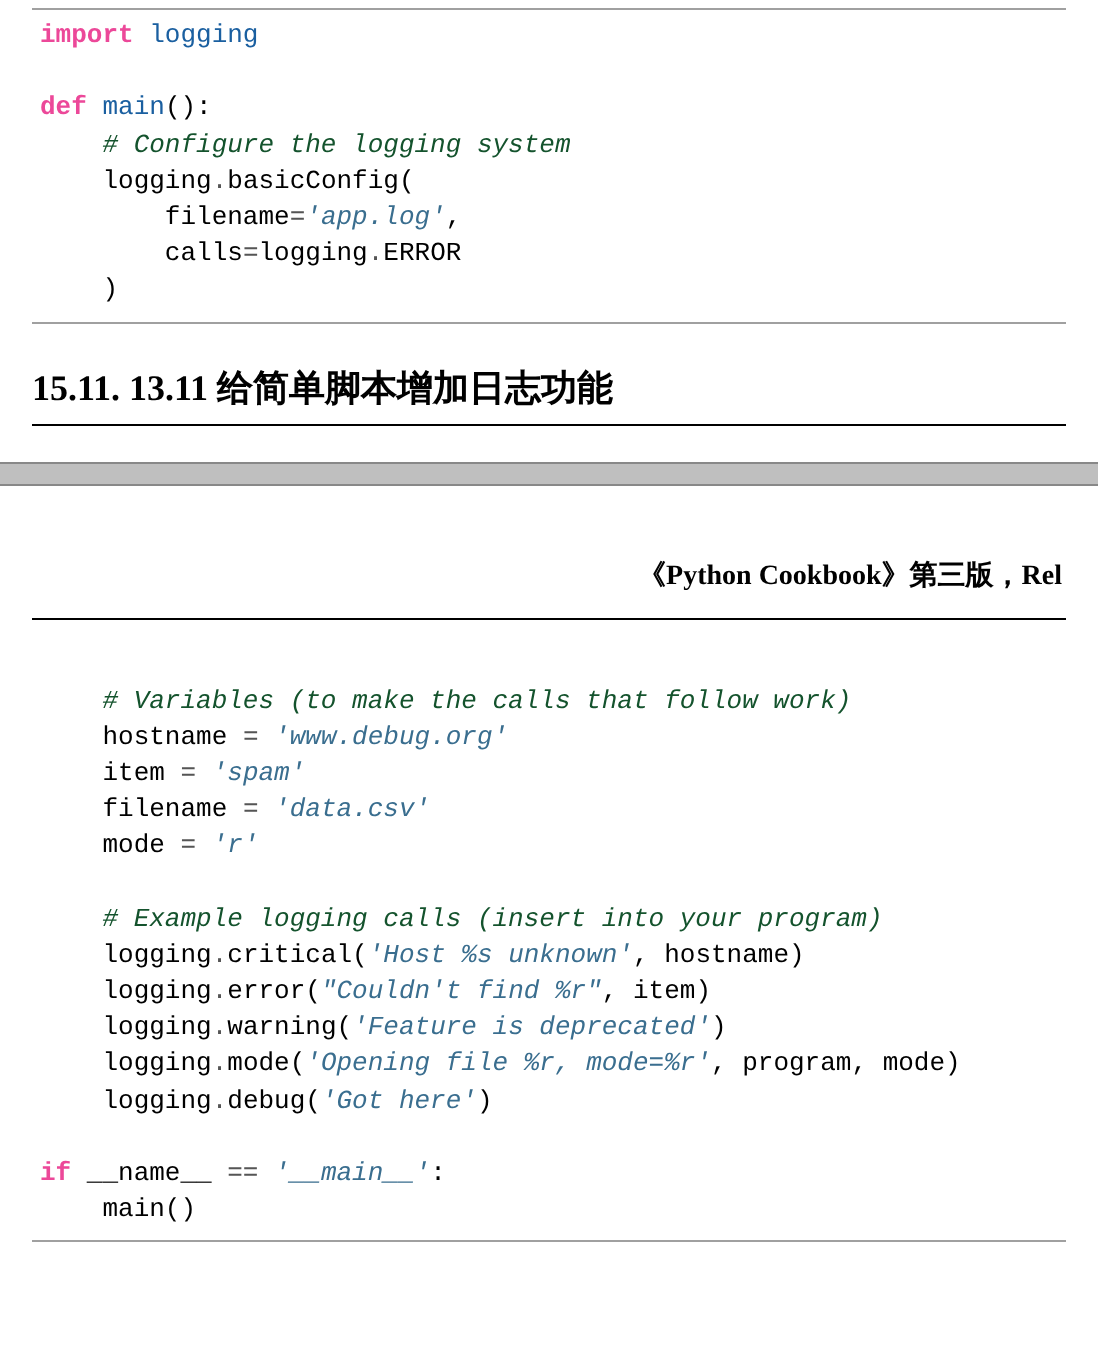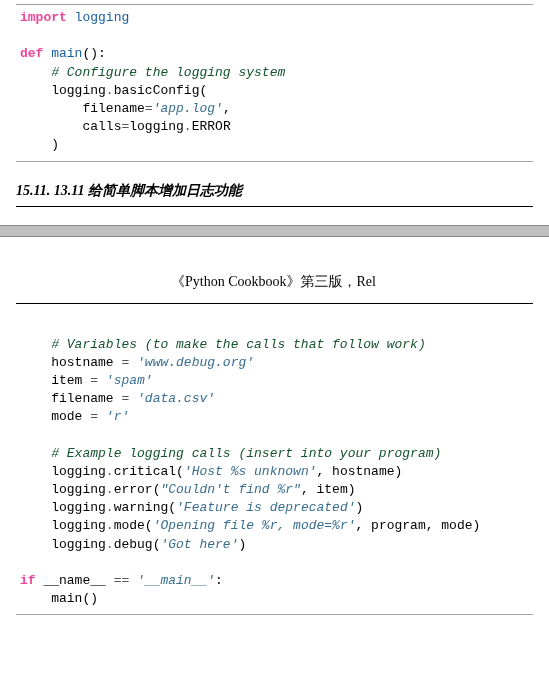--- a/index.html
+++ b/index.html
@@ -28,36 +28,35 @@
   }
   .kw { color: #ec4899; font-weight: bold; }
   .name { color: #1a5fa0; }
   .func { color: #000; }
   .comment { color: #14532d; font-style: italic; }
   .string { color: #3a6e8f; font-style: italic; text-align: right; }
   .op { color: #555; }
   .punc { color: #000; }
   .section-heading {
     font-weight: bold;
-    font-size: 14px;
+    font-size: 18px;
     padding: 6px 0 6px 0;
     margin: 0 0 10px 0;
     border-bottom: 1.5px solid #000;
-    font-style: italic;
   }
   .page-break-bar {
     height: 10px;
     background: #bfbfbf;
     border-top: 1px solid #888;
     border-bottom: 1px solid #888;
     margin: 18px 0 36px 0;
   }
   .header-right {
-    text-align: center;
-    font-weight: normal;
+    text-align: right;
+    font-weight: bold;
     font-size: 14px;
     padding: 0 2px 12px 0;
     border-bottom: 1.5px solid #000;
     margin: 0 0 28px 0;
     overflow: hidden;
     white-space: nowrap;
   }
   .spacer-top {
     height: 4px;
   }

